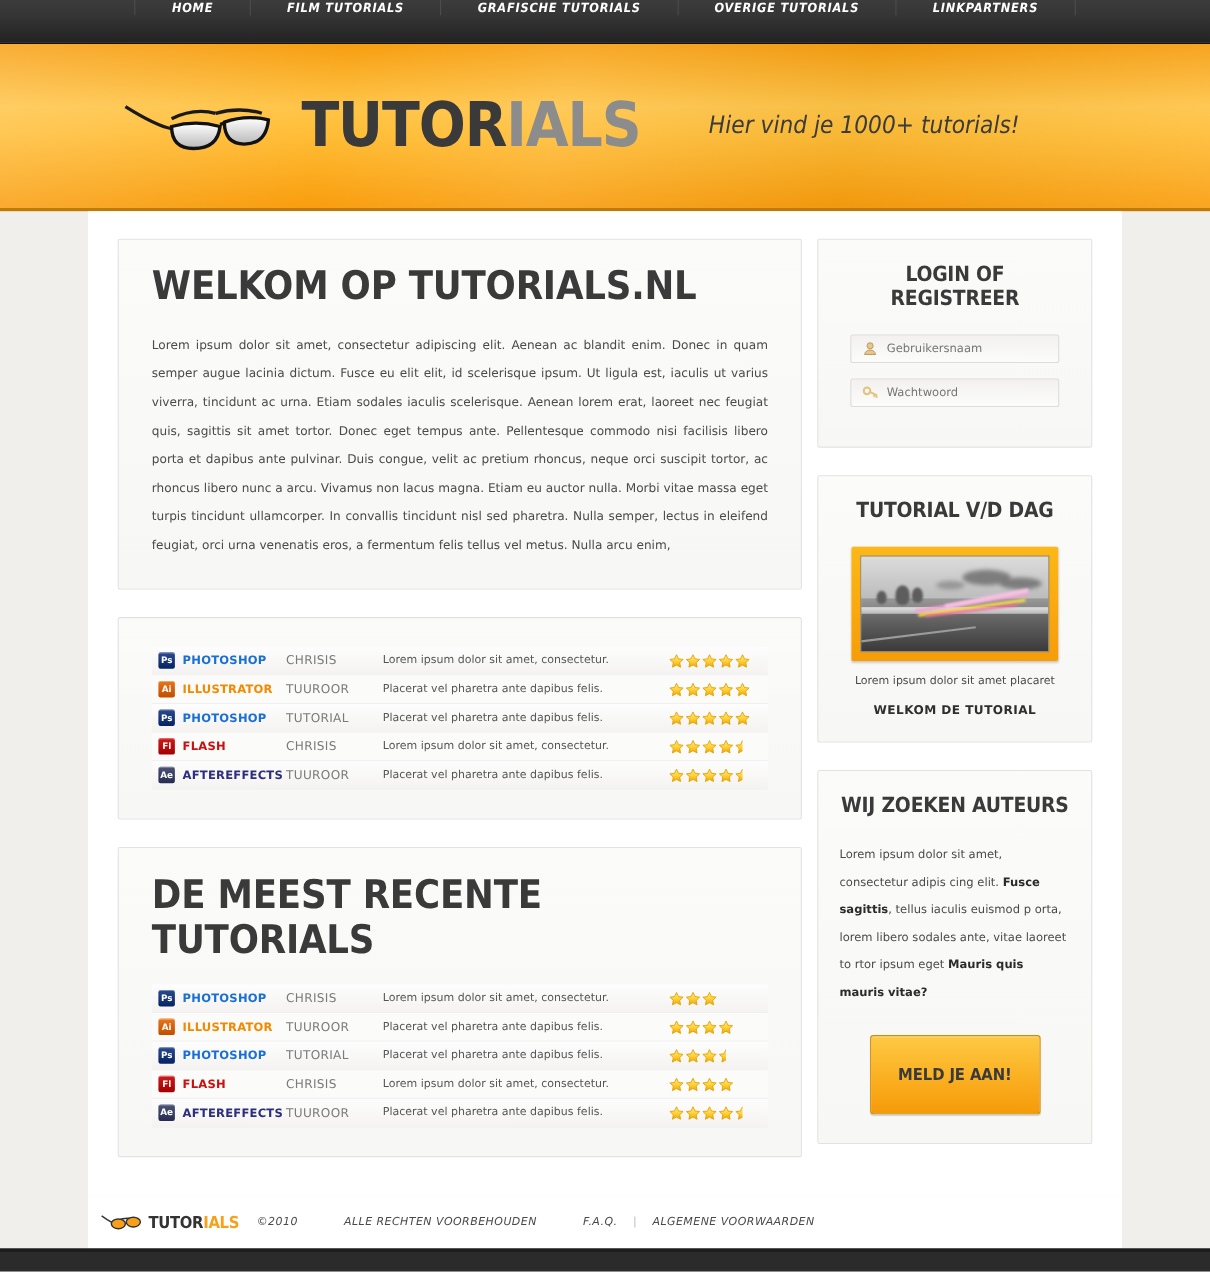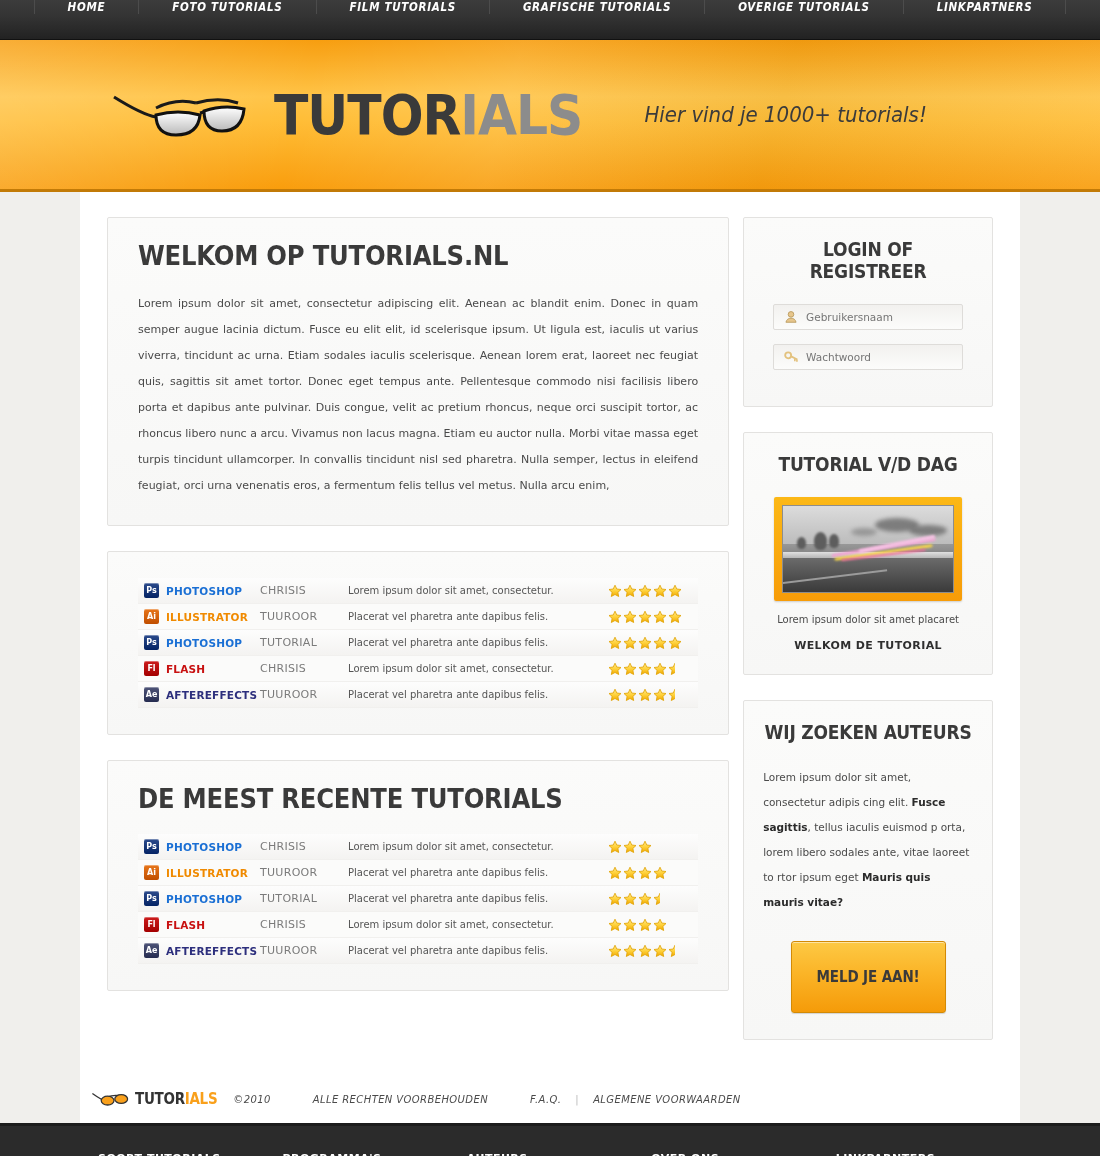--- a/index.html
+++ b/index.html
@@ -72,21 +72,21 @@
   .panel{
     background:linear-gradient(to bottom,#fbfbfa 0%,#f7f7f6 100%);
     border:1px solid #e3e2e0;
     border-radius:2px;
     margin-bottom:25px;
   }
   .panel-pad{ padding:22px 30px 26px 30px; }
 
   h1.sect{
     font-family:"DejaVu Sans Condensed","Liberation Sans",sans-serif;
-    font-size:27px; font-weight:bold; color:#3a3a3a; letter-spacing:-.2px;
+    font-size:36px; font-weight:bold; color:#3a3a3a; letter-spacing:-.2px;
     margin-bottom:20px;
   }
   .body-text{
     font-size:11px; color:#4a4a4a; line-height:26px; text-align:justify;
     font-family:"DejaVu Sans","Liberation Sans",sans-serif;
   }
 
   
   .tbl{ margin-top:4px; }
   .trow{
@@ -209,21 +209,20 @@
   }
 </style>
 </head>
 <body>
 
 <div class="page">
 
   <div class="topnav">
     <div class="navlist" id="navlist">
         <div class="navitem">HOME</div>
-        <div class="navitem">FOTO TUTORIALS</div>
         <div class="navitem">FILM TUTORIALS</div>
         <div class="navitem">GRAFISCHE TUTORIALS</div>
         <div class="navitem">OVERIGE TUTORIALS</div>
         <div class="navitem">LINKPARTNERS</div>
       </div>
   </div>
 
   <div class="banner">
     <div class="banner-inner">
       <div class="logo-wrap">

